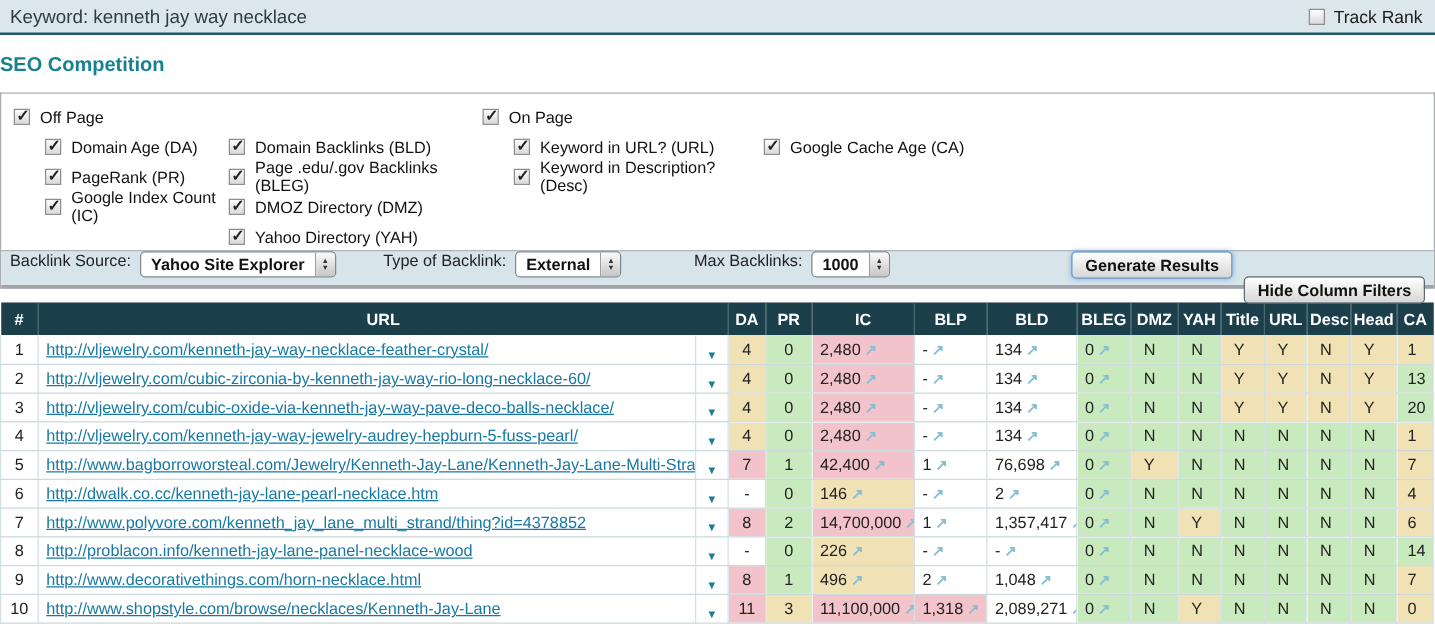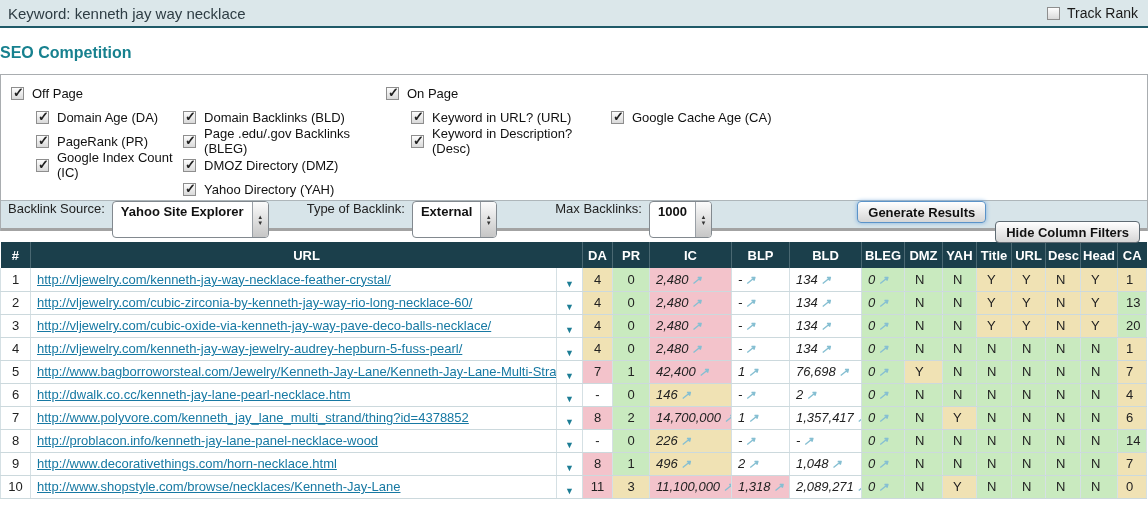--- a/index.html
+++ b/index.html
@@ -31,21 +31,21 @@
   .cb { width:13px; height:13px; border:1px solid #8e8e8e; flex:0 0 13px;
         background:linear-gradient(#fdfdfd,#d9d9d9); position:relative; display:inline-block; }
   .cb.checked::after { content:"\2713"; position:absolute; left:1px; top:-3px;
         font-size:13px; font-weight:bold; color:#222; }
 
   
   .toolbar { display:flex; background:#d7e4e9;
              border-top:1px solid #aeb6ba; border-bottom:3px solid #a3a3a3;
              height:31px; padding:0 7px; }
   .toolbar .lbl { font-size:13px; color:#222; margin-right:7px; }
-  .combo { display:inline-flex; align-items:stretch; height:37px;
+  .combo { display:inline-flex; align-items:stretch; height:21px;
            border:1px solid #82898f; border-radius:4px; background:#fff; }
   .combo .val { padding:2px 8px 0 8px; font-size:13px; font-weight:bold; color:#111; white-space:nowrap; }
   .combo .spin { width:16px; border-left:1px solid #9aa0a6;
                  background:linear-gradient(#fbfbfb,#c6c6c6);
                  display:flex; flex-direction:column; align-items:center; justify-content:center;
                  color:#333; font-size:6px; line-height:6px; border-radius:0 3px 3px 0; }
   .sp1 { width:38px; } .sp2 { width:58px; }
   .btn { font-size:13px; font-weight:bold; color:#111; height:22px; padding:0 10px;
          border:1px solid #5f6b73; border-radius:4px;
          background:linear-gradient(#ffffff,#d6d6d6); cursor:pointer; }
@@ -60,21 +60,21 @@
   thead th:last-child { border-right:none; }
   tbody td { height:23px; border-bottom:1px solid #ccd9dd; border-right:1px solid #d5e0e4;
              padding:0 2px; overflow:hidden; white-space:nowrap; color:#222; }
   tbody tr td:first-child { border-left:1px solid #d5e0e4; }
   td.c-num { text-align:center; }
   td.c-url { padding-left:6px; }
   td.c-url a { color:#1779a3; text-decoration:underline; }
   td.c-arrow { text-align:center; vertical-align:bottom; }
   td.c-arrow .dd { color:#1d7d95; font-size:9px; line-height:14px; }
   td.c-da, td.c-pr { text-align:center; }
-  td.c-ic, td.c-blp, td.c-bld, td.c-bleg { padding-left:6px;font-style:italic; }
+  td.c-ic, td.c-blp, td.c-bld, td.c-bleg { padding-left:6px; }
   td.c-dmz, td.c-yah, td.c-title, td.c-url2, td.c-desc, td.c-head { padding-left:10px; }
   td.c-ca { padding-left:8px; }
   .up { color:#86bfd2; font-weight:bold; margin-left:3px; font-size:12px; }
   .bg-g { background:#c9eabf; }
   .bg-m { background:#f0e2b4; }
   .bg-b { background:#f3c3cb; }
 </style>
 </head>
 <body>
 

